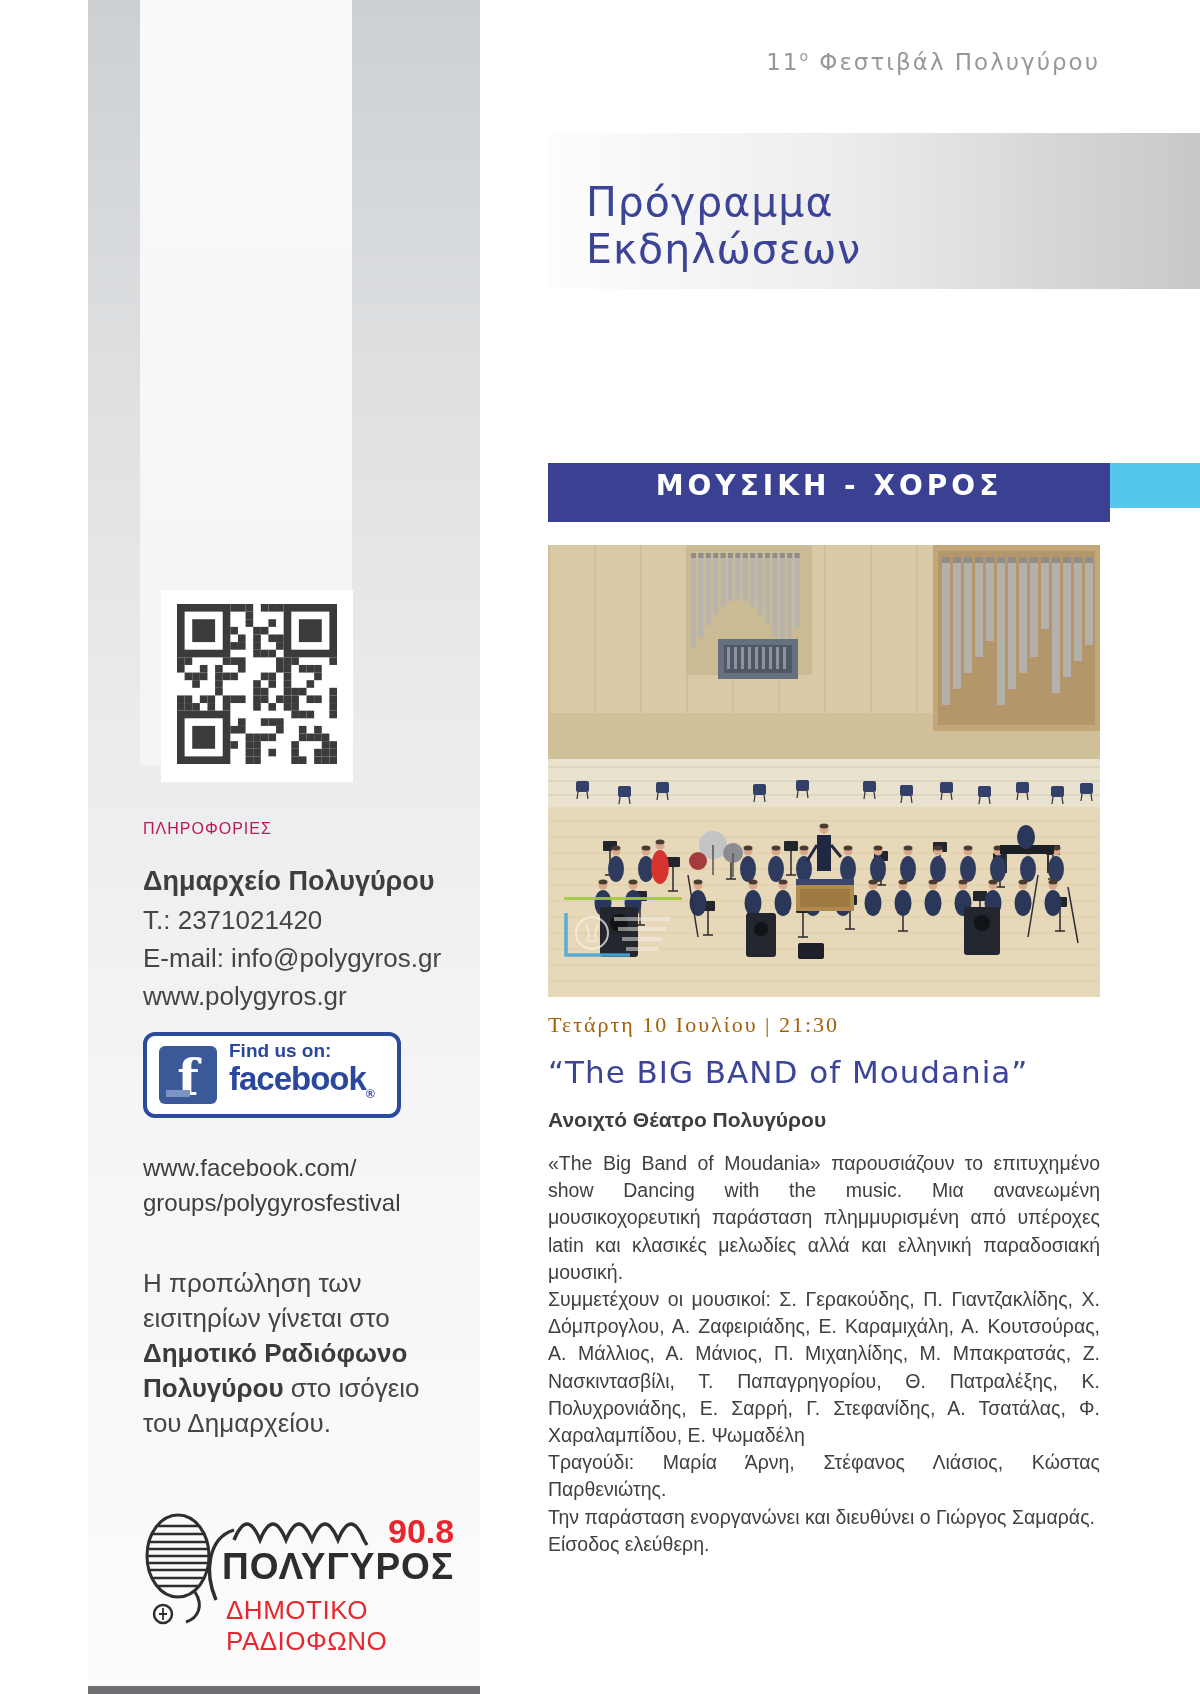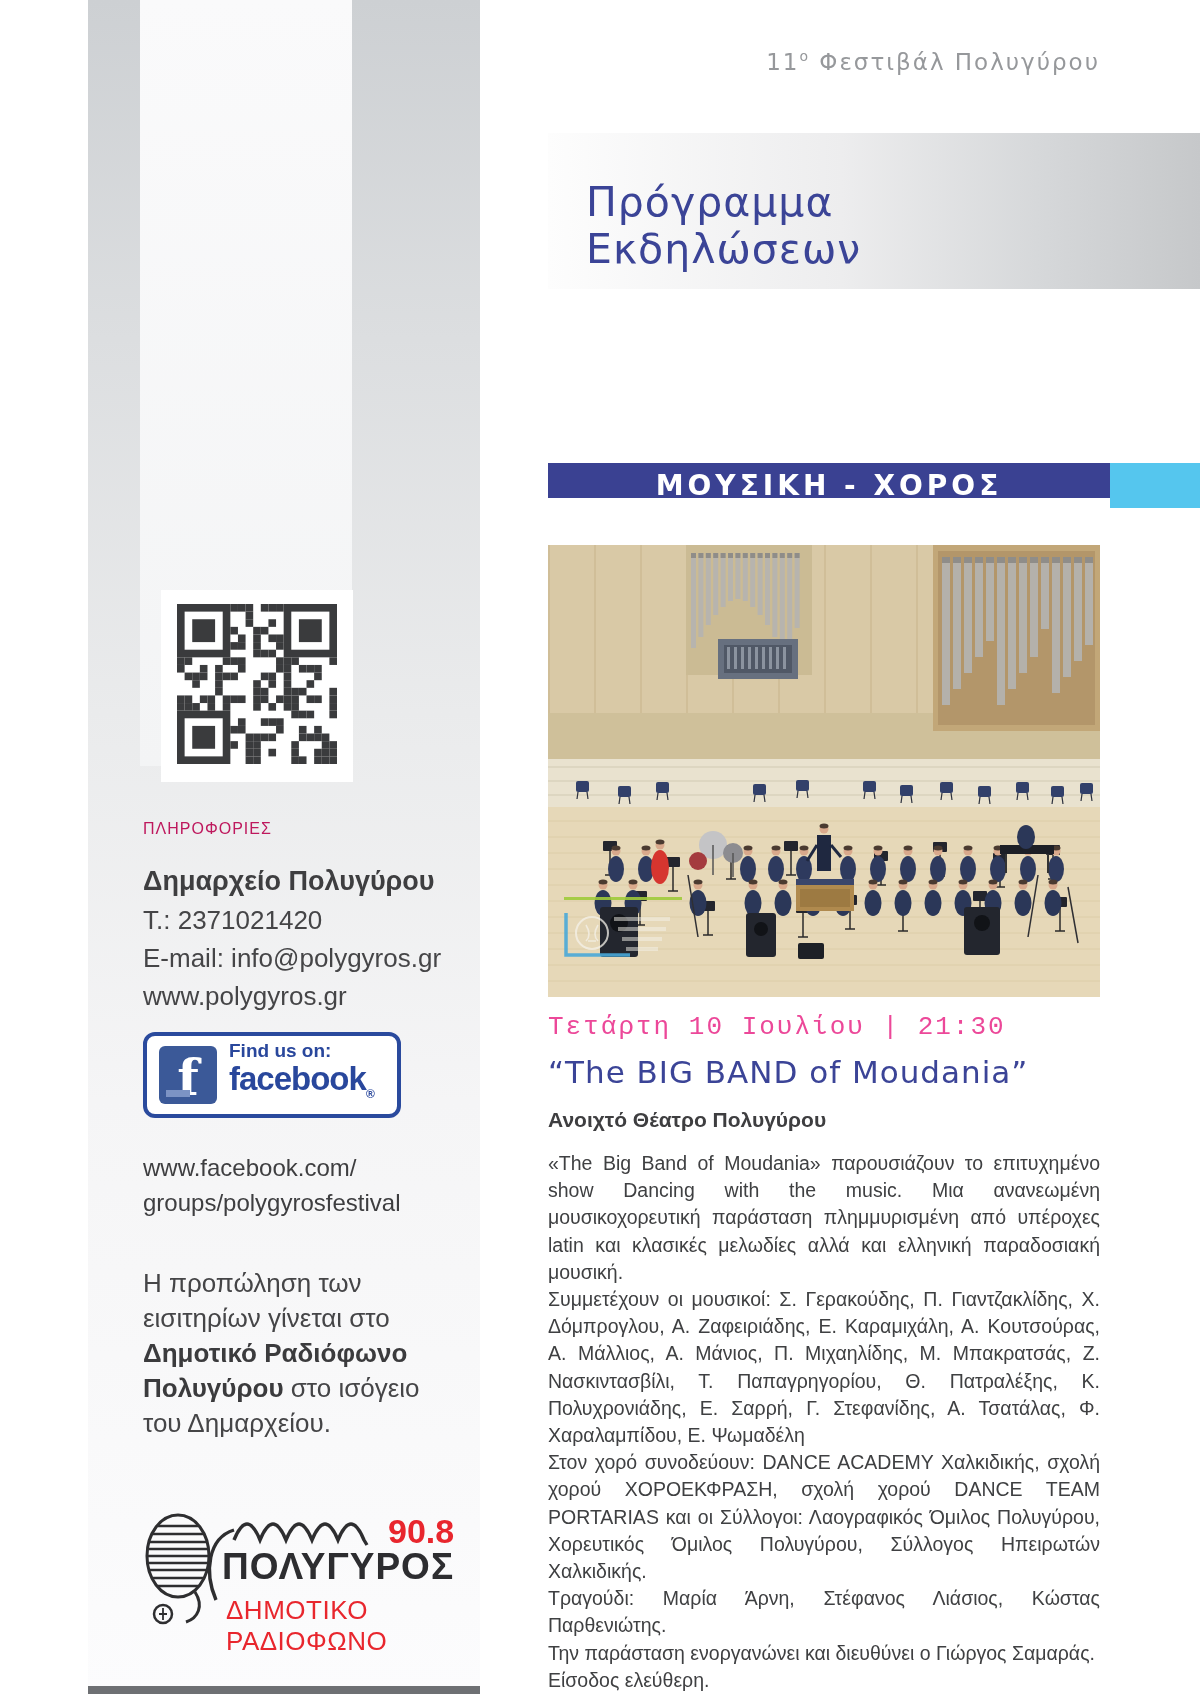--- a/index.html
+++ b/index.html
@@ -47,29 +47,29 @@
   #page-header{right:100px;top:48px;font-family:"DejaVu Sans",sans-serif;font-size:23px;
     color:#96989b;letter-spacing:2px}
   #page-header .sup{font-size:14px;vertical-align:9px}
 
   #title-box{left:548px;top:133px;width:652px;height:156px;
     background:linear-gradient(90deg,#fdfdfd 0%,#ededee 45%,#d6d8da 75%,#c6c8ca 100%);
     padding:46px 4px 0 38px;font-family:"DejaVu Sans",sans-serif;color:#3b4497;
     font-size:41px;line-height:47px;letter-spacing:1px}
   #title-box .bold{font-weight:normal}
 
-  #banner{left:548px;top:463px;width:562px;height:35px;background:#3a4192;
+  #banner{left:548px;top:463px;width:562px;height:59px;background:#3a4192;
     color:#fff;font-family:"DejaVu Sans",sans-serif;font-size:28px;font-weight:bold;
     letter-spacing:4px;text-align:center;line-height:45px}
   #banner-accent{left:1110px;top:463px;width:90px;height:45px;background:#55c6ee}
 
   #photo{left:548px;top:545px;width:552px;height:452px;overflow:hidden;background:#d9c9a6}
 
-  #event-date{left:548px;top:1012px;font-family:Liberation Mono, monospace;font-size:26px;
-    color:#ec4899;letter-spacing:2px}
+  #event-date{left:548px;top:1012px;font-family:Liberation Serif, serif;font-size:22px;
+    color:#a16207;letter-spacing:2px}
   #event-title{left:548px;top:1054px;font-family:"DejaVu Sans",sans-serif;font-size:31px;
     color:#3b4497;letter-spacing:1px}
   #event-venue{left:548px;top:1108px;font-size:21px;font-weight:bold;color:#3e3e40}
   #event-body{left:548px;top:1150px;width:552px;font-size:19.5px;line-height:27.2px;
     color:#3f4042;text-align:justify}
   #event-body p{margin:0}
   #event-body .free{font-weight:normal}
 </style>
 </head>
 <body>
@@ -588,17 +588,16 @@
     <rect x="78" y="402" width="32" height="4" fill="#f4f2ea" opacity="0.5" rx="0"></rect>
   </svg>
 
 <div class="abs" id="event-date">Τετάρτη 10 Ιουλίου | 21:30</div>
 <div class="abs" id="event-title">“The BIG BAND of Moudania”</div>
 <div class="abs" id="event-venue">Ανοιχτό Θέατρο Πολυγύρου</div>
 
 <div class="abs" id="event-body">
   <p>«The Big Band of Moudania» παρουσιάζουν το επιτυχημένο show Dancing with the music. Μια ανανεωμένη μουσικοχορευτική παράσταση πλημμυρισμένη από υπέροχες latin και κλασικές μελωδίες αλλά και ελληνική παραδοσιακή μουσική.</p>
   <p>Συμμετέχουν οι μουσικοί: Σ. Γερακούδης, Π. Γιαντζακλίδης, Χ. Δόμπρογλου, Α. Ζαφειριάδης, Ε. Καραμιχάλη, Α. Κουτσούρας, Α. Μάλλιος, Α. Μάνιος, Π. Μιχαηλίδης, Μ. Μπακρατσάς, Ζ. Νασκιντασβίλι, Τ. Παπαγρηγορίου, Θ. Πατραλέξης, Κ. Πολυχρονιάδης, Ε. Σαρρή, Γ. Στεφανίδης, Α. Τσατάλας, Φ. Χαραλαμπίδου, Ε. Ψωμαδέλη</p>
-  <p>Στον χορό συνοδεύουν: DANCE ACADEMY Χαλκιδικής, σχολή χορού ΧΟΡΟΕΚΦΡΑΣΗ, σχολή χορού DANCE TEAM PORTARIAS και οι Σύλλογοι: Λαογραφικός Όμιλος Πολυγύρου, Χορευτικός Όμιλος Πολυγύρου, Σύλλογος Ηπειρωτών Χαλκιδικής.</p>
   <p>Τραγούδι: Μαρία Άρνη, Στέφανος Λιάσιος, Κώστας Παρθενιώτης.</p>
   <p>Την παράσταση ενοργανώνει και διευθύνει ο Γιώργος Σαμαράς.</p>
   <p class="free">Είσοδος ελεύθερη.</p>
 </div>
 
 </body></html>

